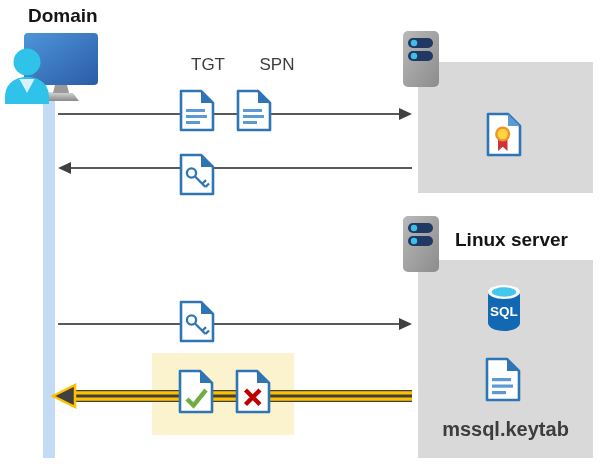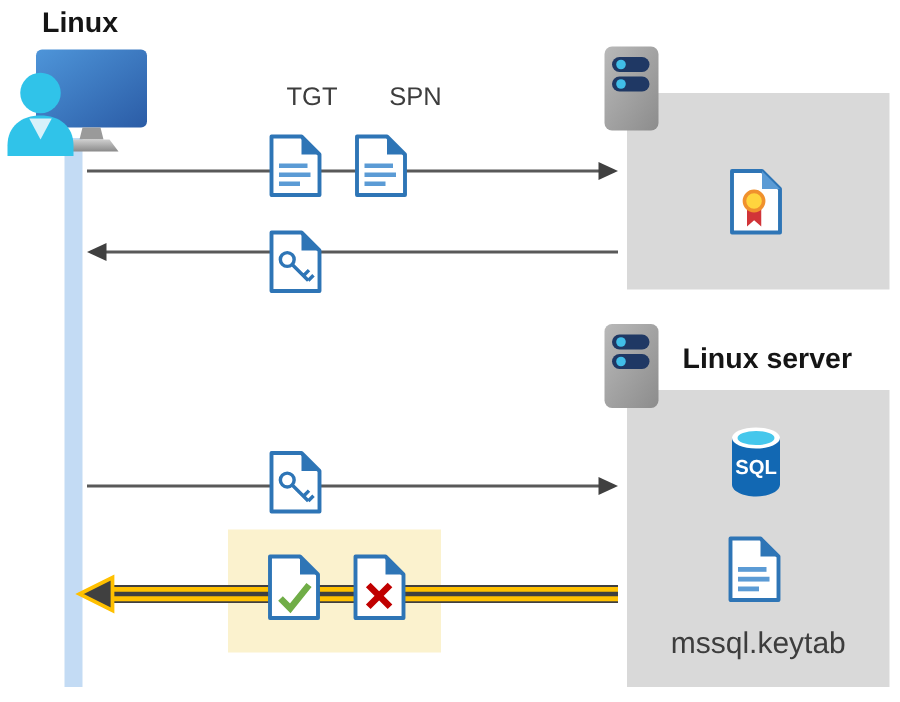--- a/index.html
+++ b/index.html
@@ -43,21 +43,21 @@
       <polygon points="412,324 399,318 399,330" fill="#404040"></polygon>
     </g>
     <g>
       <line x1="63" y1="396" x2="412" y2="396" stroke="#3F3F3F" stroke-width="12"></line>
       <line x1="63" y1="396" x2="412" y2="396" stroke="#FFC000" stroke-width="9.5"></line>
       <line x1="63" y1="396" x2="412" y2="396" stroke="#3F3F3F" stroke-width="3"></line>
       <polygon points="53,396 75,385 75,407" fill="#404040" stroke="#FFC000" stroke-width="2.5"></polygon>
     </g>
   </svg>
 
-  <div class="abs lbl-bold" style="left:28px;top:5px;">Linux</div>
+  <div class="abs lbl-bold" style="left:28px;top:5px;">Domain</div>
   <svg class="abs icon" style="left:2px;top:28px;" width="102" height="76" viewBox="0 0 102 76">
     <defs>
       <linearGradient id="gMon" x1="0" y1="0" x2="1" y2="1">
         <stop offset="0" stop-color="#4E95D9"></stop>
           <stop offset="1" stop-color="#2B5CA6"></stop>
       </linearGradient>
       <linearGradient id="gStand" x1="0" y1="0" x2="0" y2="1">
         <stop offset="0" stop-color="#cfcfcf"></stop>
           <stop offset="1" stop-color="#8a8a8a"></stop>
       </linearGradient>
@@ -165,16 +165,16 @@
     <text x="18" y="33" text-anchor="middle" font-size="13.5" font-weight="bold" fill="#fff" font-family="Liberation Sans, sans-serif">SQL</text>
   </svg>
 
   <svg class="abs icon" style="left:484px;top:356px;" width="38" height="47" viewBox="0 0 38 47">
     <path d="M3 3 h20 l12 12 v29 h-32 z" fill="#fff" stroke="#2E75B6" stroke-width="2.6" stroke-linejoin="round"></path>
     <path d="M23 3 l12 12 h-12 z" fill="#2E75B6"></path>
     <rect x="8" y="22" width="19" height="3.2" fill="#5B9BD5"></rect>
     <rect x="8" y="28.5" width="21" height="3.2" fill="#5B9BD5"></rect>
     <rect x="8" y="35" width="14" height="3.2" fill="#5B9BD5"></rect>
   </svg>
-  <div class="abs lbl-big" style="left:418px;top:418px;width:175px;">mssql.keytab</div>
+  <div class="abs lbl-big" style="left:418px;top:418px;width:175px;font-weight:bold;">mssql.keytab</div>
 
 
 </div>
 
 </body></html>

